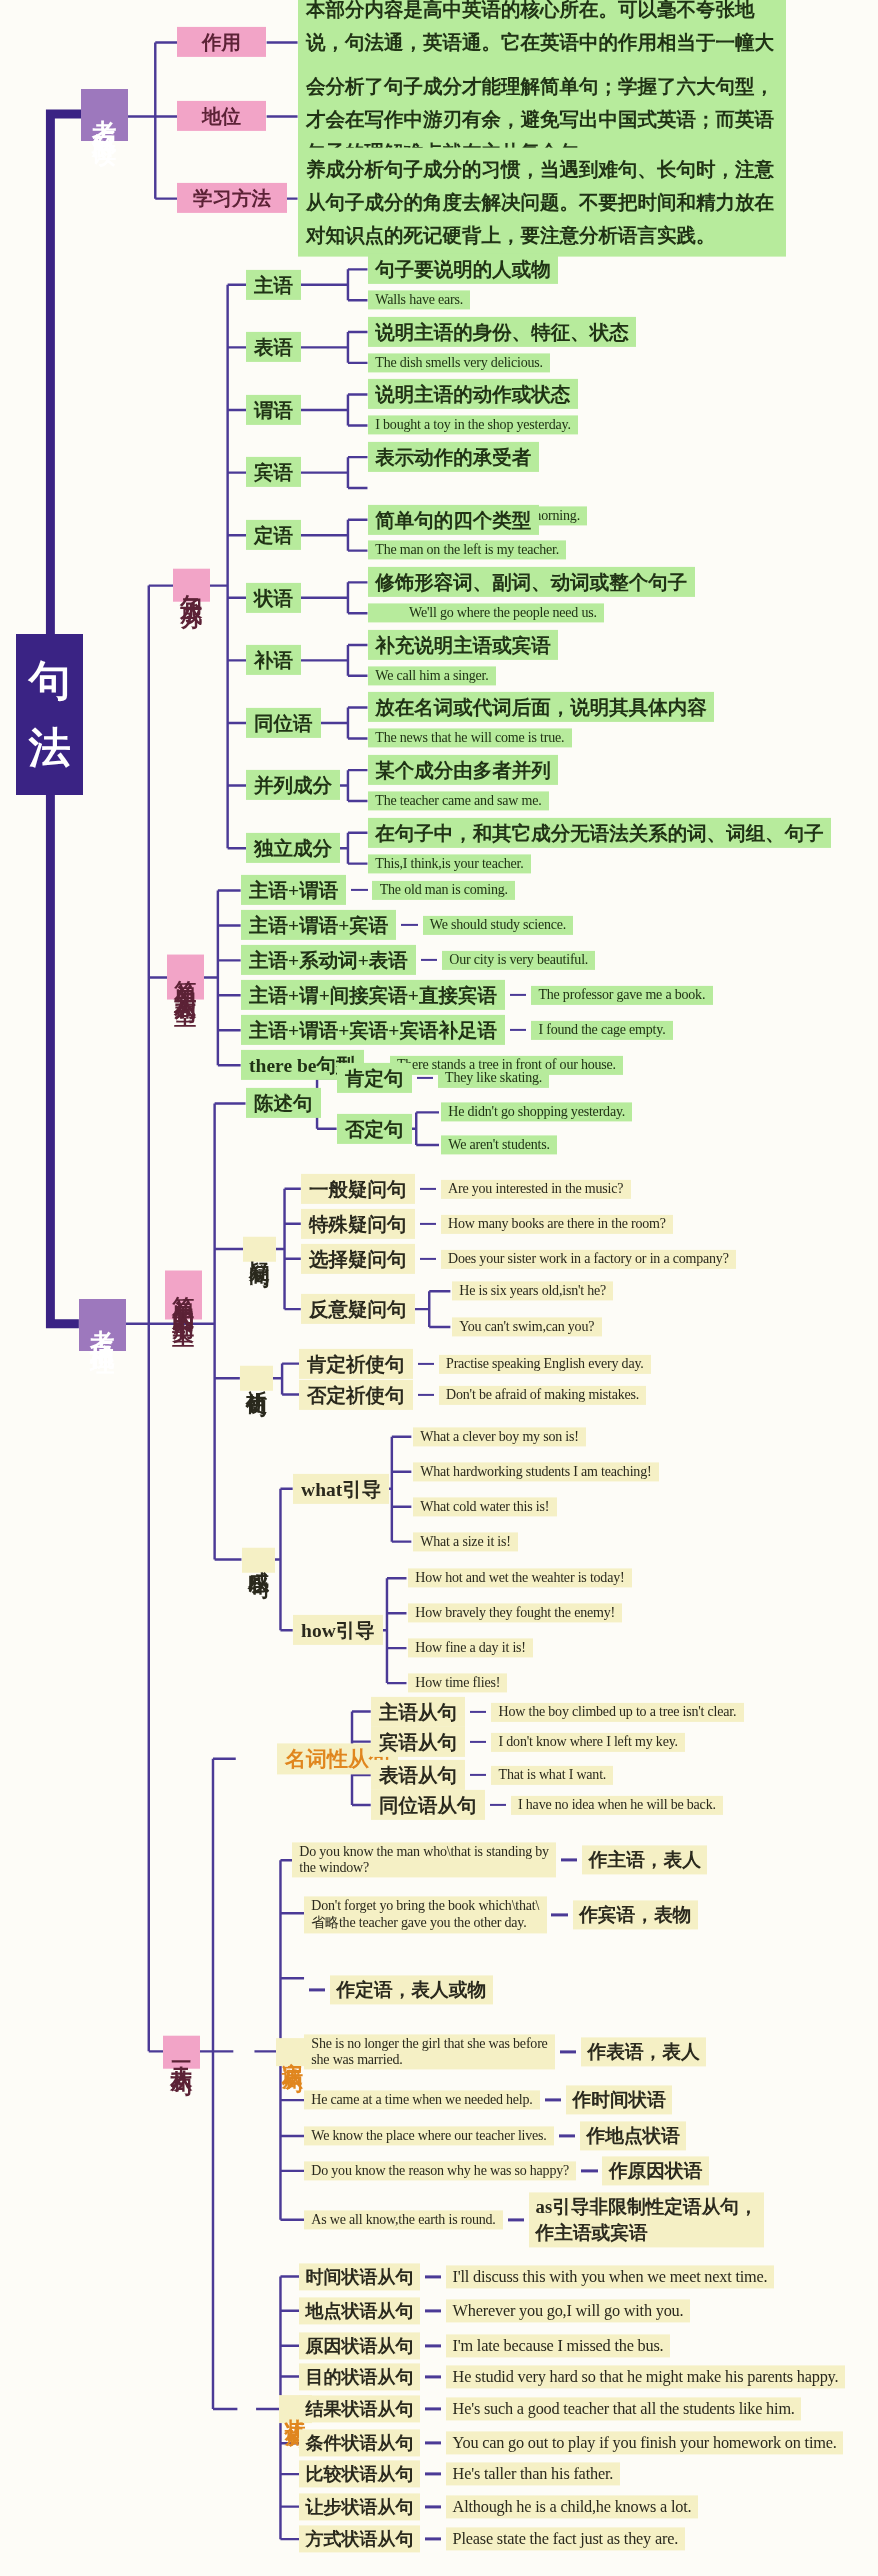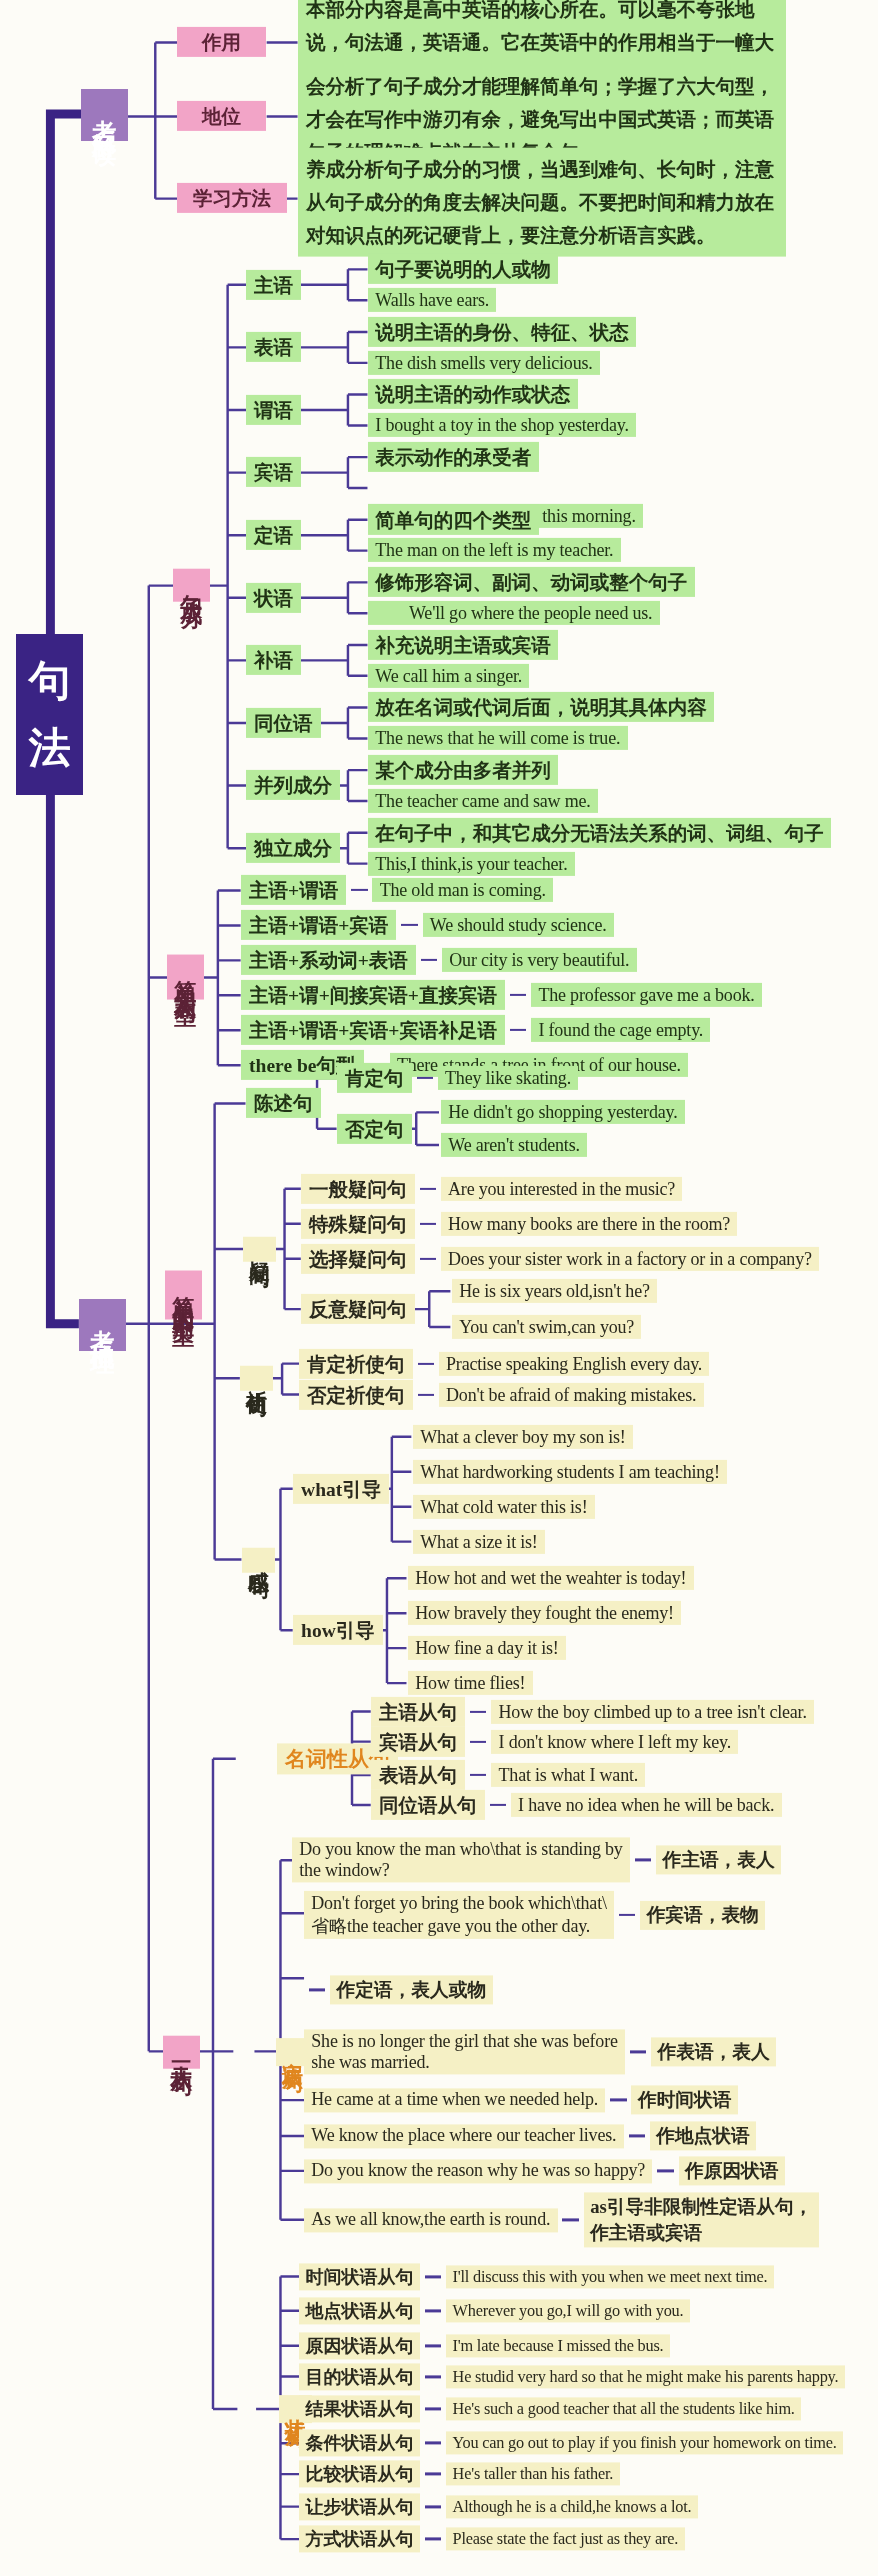--- a/index.html
+++ b/index.html
@@ -12,21 +12,21 @@
   .dash{width:16.3px;height:2.4px;background:#4b3a96;margin:0 4.9px;flex:0 0 auto;}
   
   .g{background:#b7eb9c;color:#203315;}
   .y{background:#f5f0c5;color:#2a291d;}
   .pk{background:#f2a4c7;color:#5c2236;}
   .pp{background:#9d78bd;color:#ffffff;}
   .orange{color:#e0861e;margin-left:43px;}
   
   .lbl{padding:1.6px 8.1px;font-weight:600;font-size:19.5px;white-space:nowrap;}
   .zhdesc{padding:1.6px 7.3px;font-weight:600;font-size:19.5px;white-space:nowrap;}
-  .en{padding:1.6px 7.3px;font-weight:400;font-size:18px;white-space:nowrap;letter-spacing:-0.2px;}
+  .en{padding:1.6px 7.3px;font-weight:400;font-size:14px;white-space:nowrap;letter-spacing:-0.2px;}
   .sm-lbl{padding:1.6px 6.5px;font-weight:600;font-size:18px;white-space:nowrap;}
   .sm-en{padding:1.6px 6.5px;font-weight:400;font-size:16.3px;white-space:nowrap;letter-spacing:-0.2px;}
   .pre{white-space:pre-line;}
   .note{padding:1.6px 6.5px;font-weight:600;font-size:18.7px;}
   .para{width:488px;font-size:19.5px;font-weight:600;line-height:33px;padding:4.9px 8.1px;}
   
   .v{writing-mode:vertical-rl;text-orientation:upright;}
   .vpk{padding:8.1px 3.3px;font-size:22px;font-weight:600;letter-spacing:4.1px;}
   .vy{padding:7.3px 2.4px;font-size:21px;font-weight:600;letter-spacing:3.3px;}
   .branch{padding:11.4px 7.3px;font-size:24.4px;font-weight:600;letter-spacing:7.3px;}

